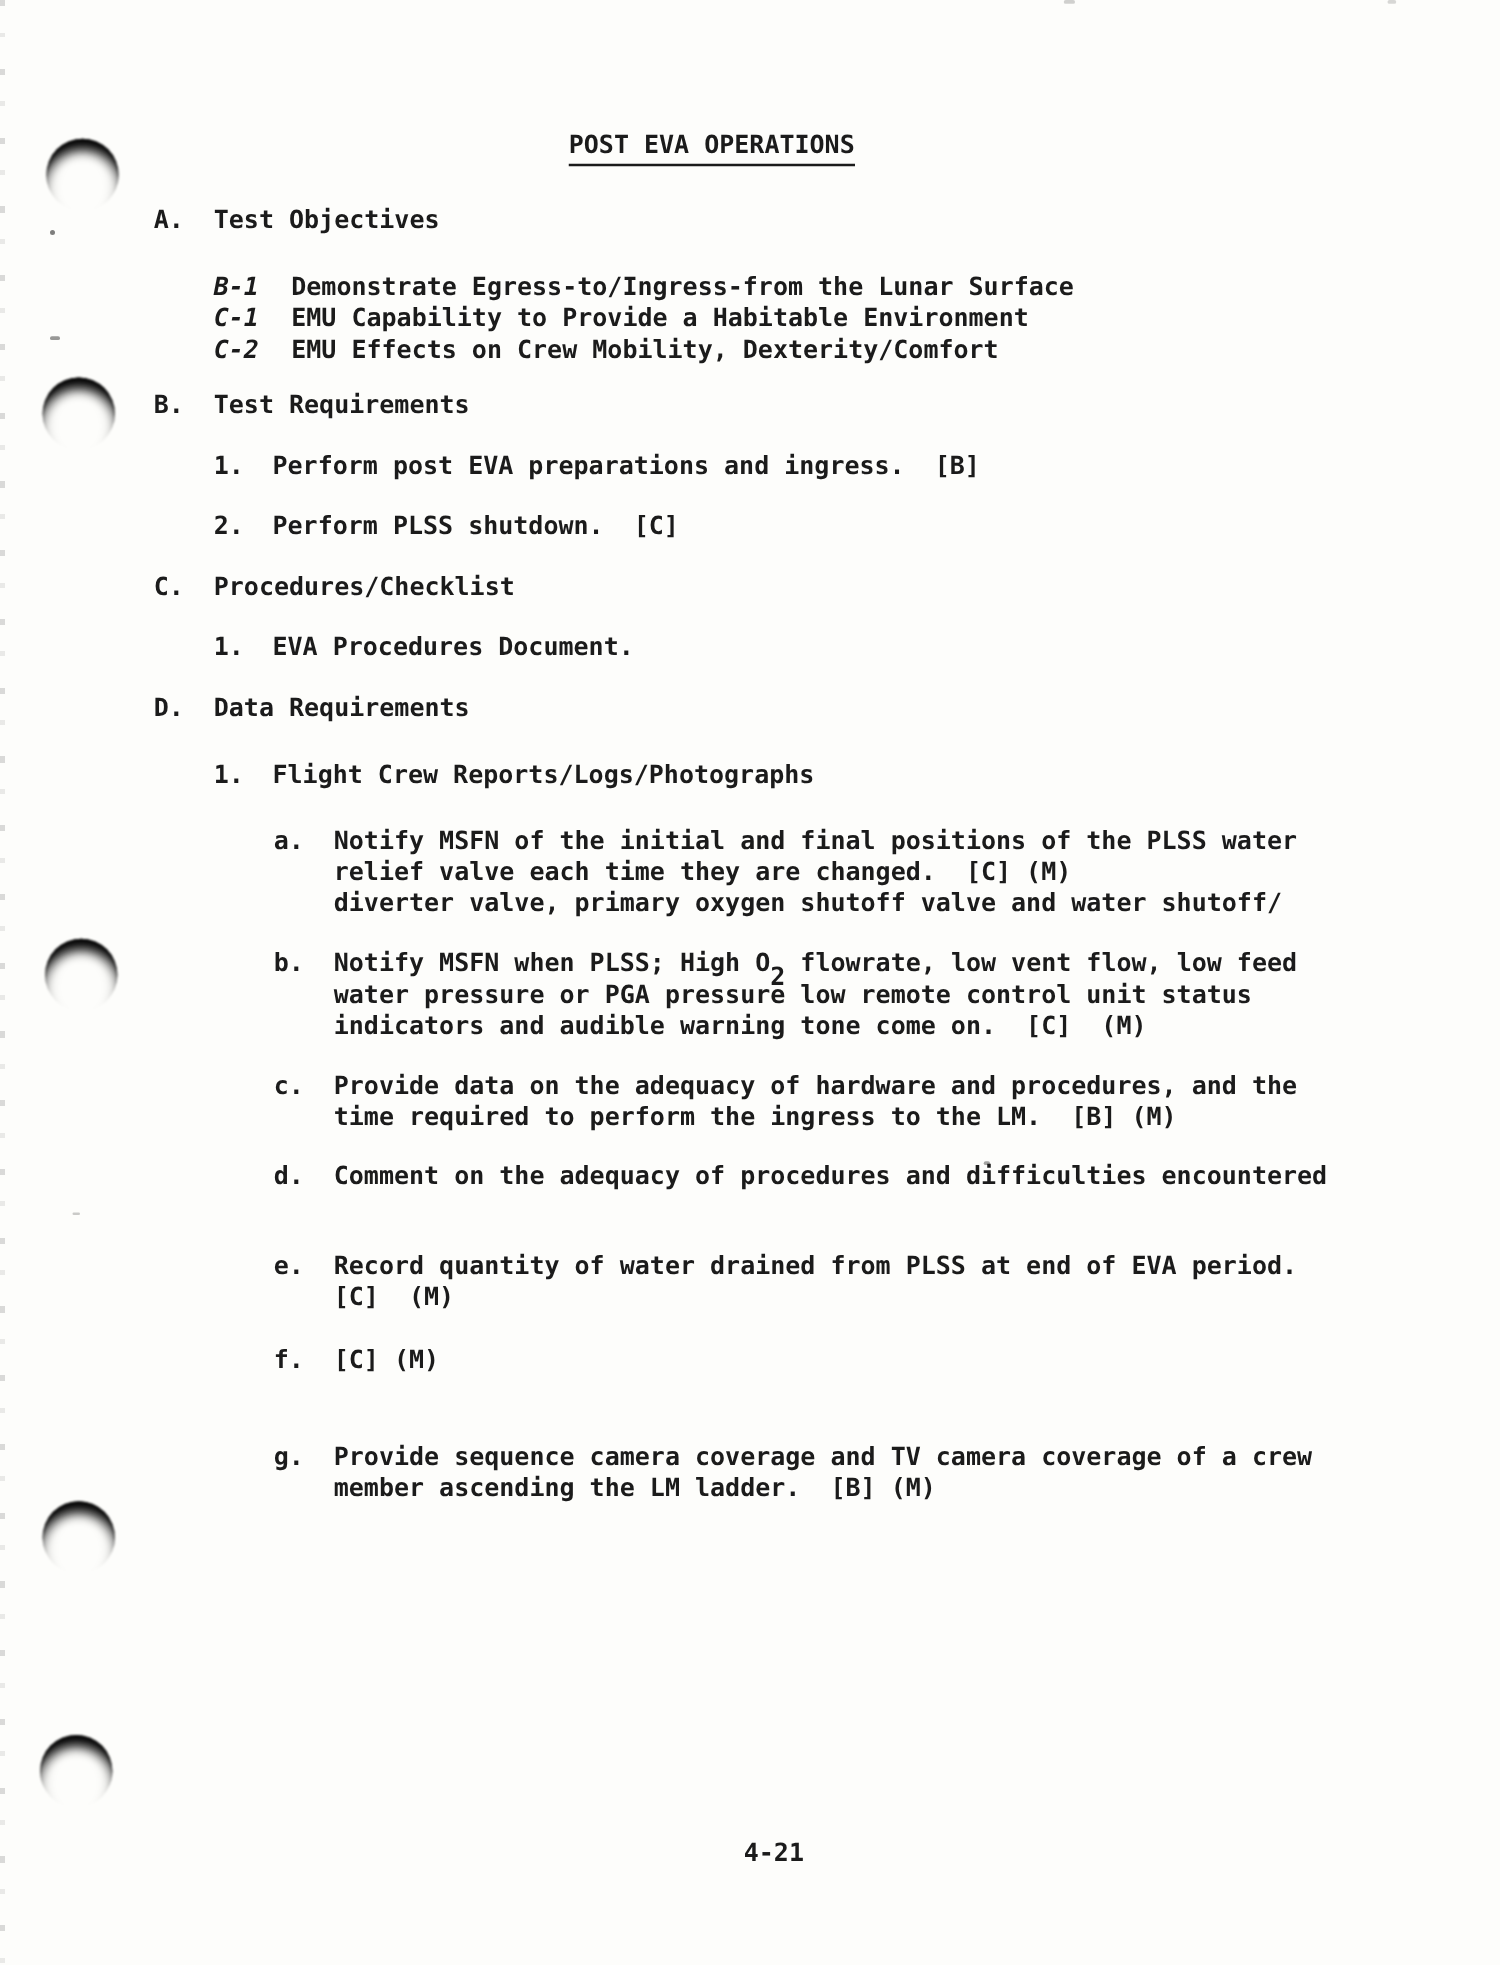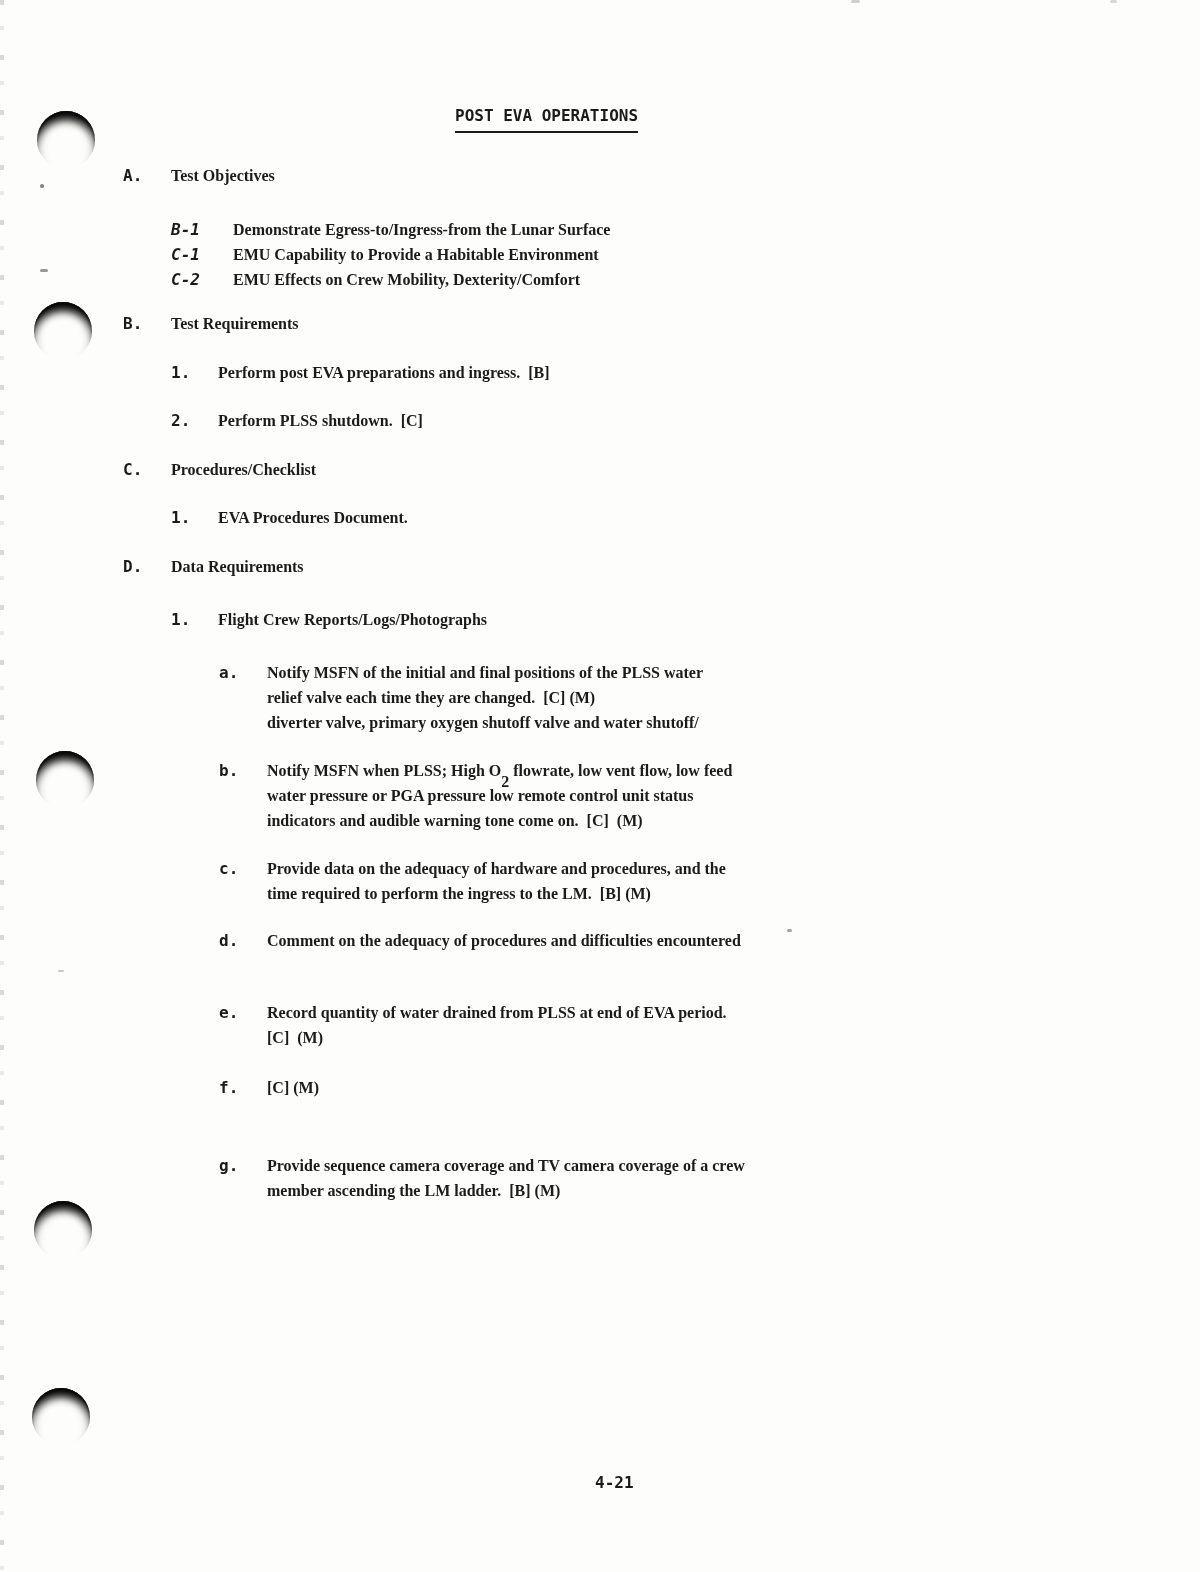--- a/index.html
+++ b/index.html
@@ -3,26 +3,26 @@
 <meta charset="utf-8">
 <style>
   html,body{margin:0;padding:0;background:#e8e8e6;}
   .page{
     position:relative;
     width:1200px;height:1572px;
     background:#fdfdfb;
     overflow:hidden;
     font-family:"DejaVu Sans Mono","Liberation Mono",monospace;
     font-weight:700;
-    font-size:16px;
+    font-size:20px;
     line-height:25px;
     color:#1b1b1b;
   }
   .abs{position:absolute;}
-  .line{white-space:pre;height:25px;font-family:Liberation Serif, serif;}
+  .line{white-space:pre;height:25px;}
   
   .doc-title{
     left:455px;top:103px;
     padding-bottom:3px;
     border-bottom:2px solid #1b1b1b;
     white-space:pre;
   }
   
   .row{display:flex;align-items:flex-start;}
   .lab-sec{flex:0 0 48px;white-space:pre;}      

